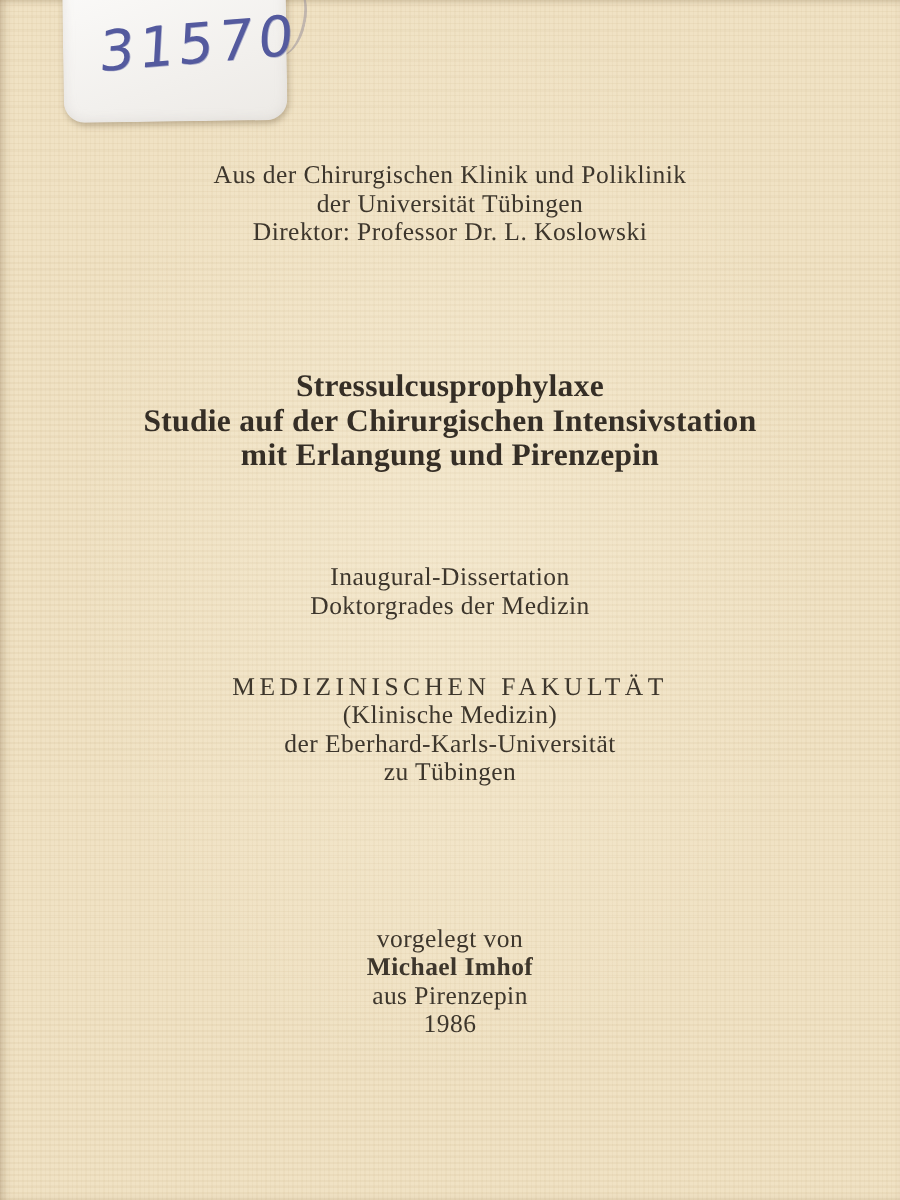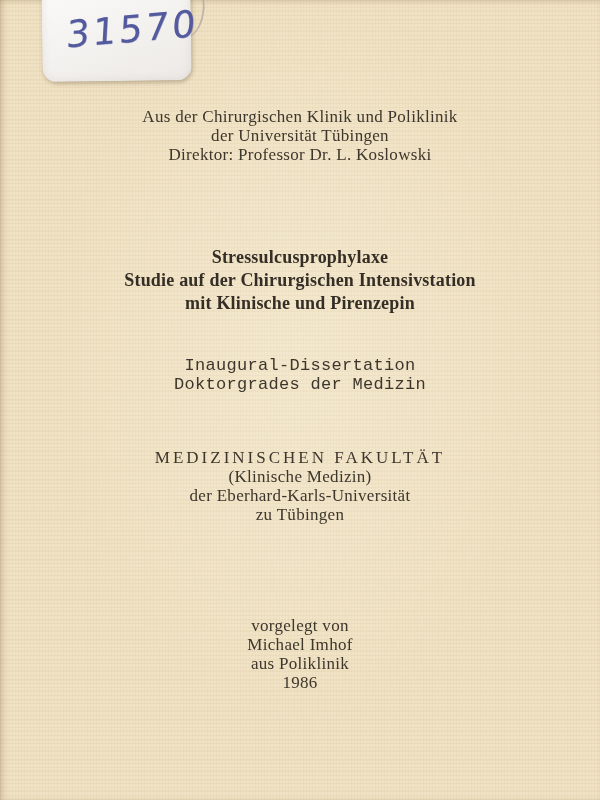--- a/index.html
+++ b/index.html
@@ -67,26 +67,26 @@
   
   .tblock {
     position: absolute; left: 0; right: 0;
     text-align: center;
     color: #3d362c;
     font-size: 17px;
     line-height: 19px;
     letter-spacing: 0.3px;
   }
   .block-header       { top: 107px; }
-  .block-title        { top: 246px; font-size: 18px; line-height: 23px; font-weight: bold; color: #352e26; letter-spacing: 0.2px; }
-  .block-dissertation { top: 356px; font-family: Liberation Mono, monospace; }
+  .block-title        { top: 246px; font-size: 21px; line-height: 23px; font-weight: bold; color: #352e26; letter-spacing: 0.2px; }
+  .block-dissertation { top: 375px; }
   .block-faculty      { top: 448px; }
   .block-submission   { top: 616px; }
   .spaced-caps { letter-spacing: 3px; }
-  .bold-line   { font-weight: normal; }
+  .bold-line   { font-weight: bold; }
 </style>
 </head>
 <body>
 
 <div class="paper"></div>
 
 <div class="pencil-ghost">31570</div>
 <div class="pencil-arc"></div>
 
 <div class="sticker">
@@ -95,33 +95,33 @@
 
 <div class="tblock block-header">
   <div>Aus der Chirurgischen Klinik und Poliklinik</div>
   <div>der Universität Tübingen</div>
   <div>Direktor: Professor Dr. L. Koslowski</div>
 </div>
 
 <div class="tblock block-title">
   <div>Stressulcusprophylaxe</div>
   <div>Studie auf der Chirurgischen Intensivstation</div>
-  <div>mit Klinische und Pirenzepin</div>
+  <div>mit Erlangung und Pirenzepin</div>
 </div>
 
 <div class="tblock block-dissertation">
   <div>Inaugural-Dissertation</div>
   <div>Doktorgrades der Medizin</div>
 </div>
 
 <div class="tblock block-faculty">
   <div class="spaced-caps">MEDIZINISCHEN FAKULTÄT</div>
   <div>(Klinische Medizin)</div>
   <div>der Eberhard-Karls-Universität</div>
   <div>zu Tübingen</div>
 </div>
 
 <div class="tblock block-submission">
   <div>vorgelegt von</div>
   <div class="bold-line">Michael Imhof</div>
-  <div>aus Poliklinik</div>
+  <div>aus Pirenzepin</div>
   <div>1986</div>
 </div>
 
 </body></html>

